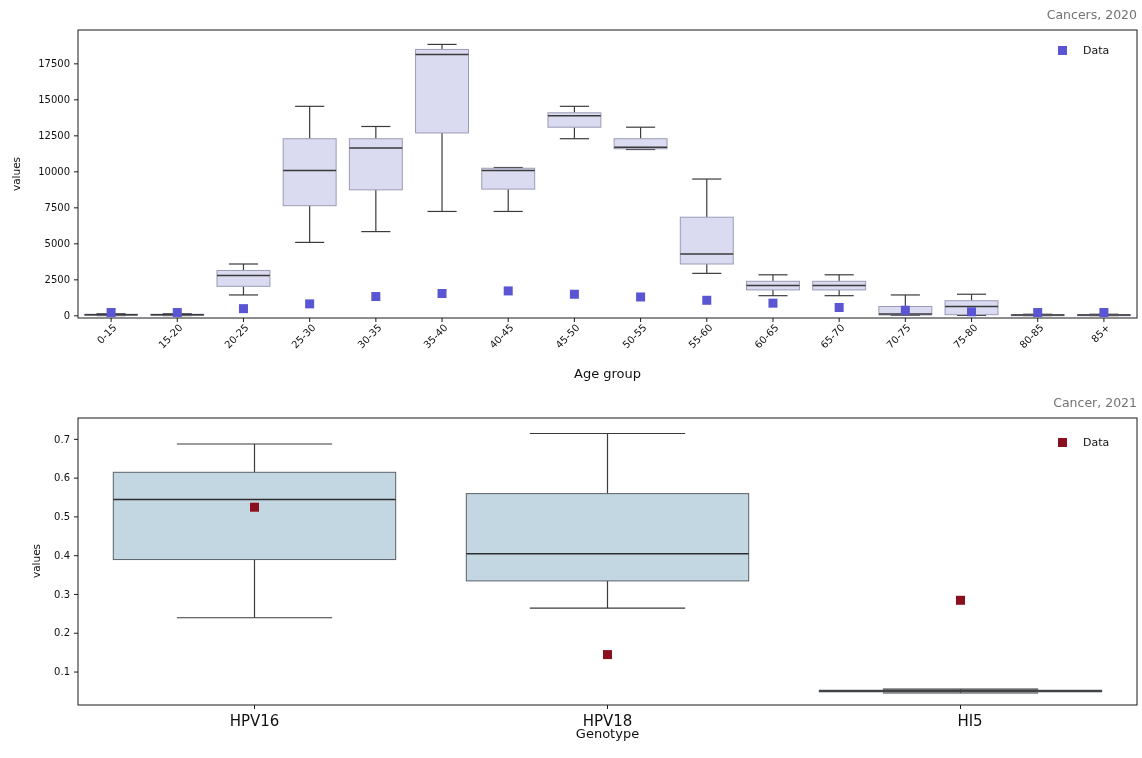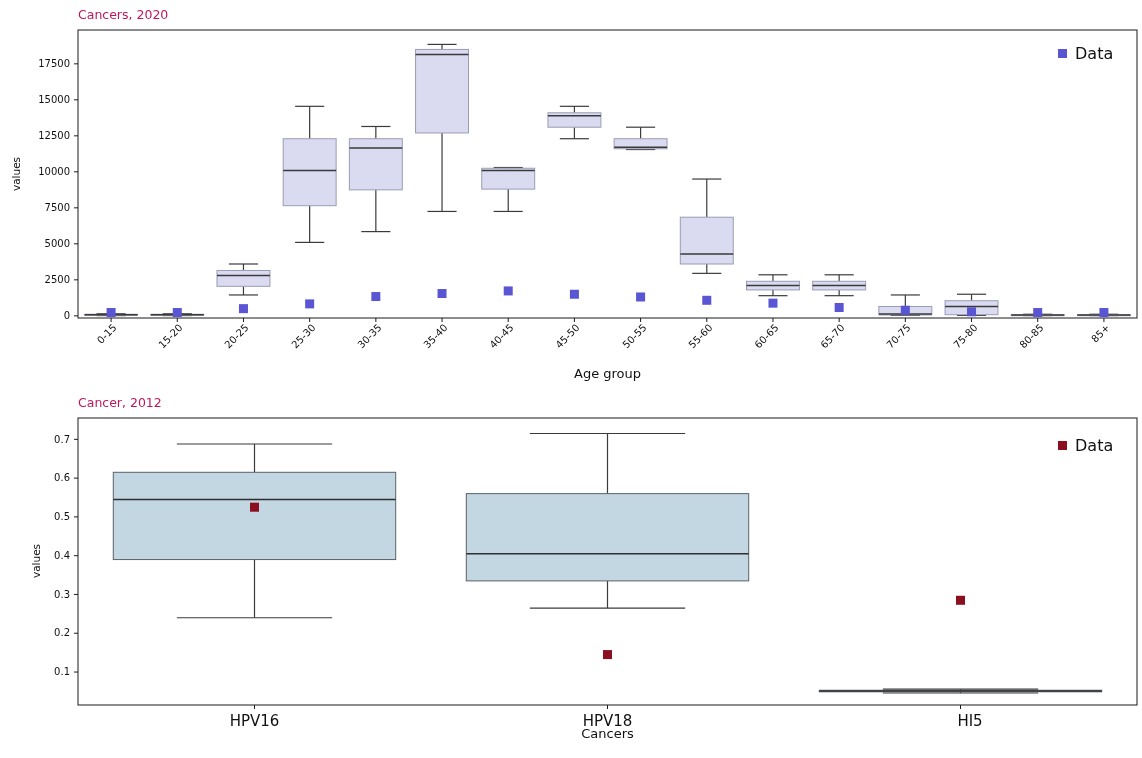--- a/index.html
+++ b/index.html
@@ -1,21 +1,21 @@
 <!DOCTYPE html>
 <html><head>
 <meta charset="utf-8">
 <style>
   html,body{margin:0;padding:0;background:#fff;}
   body{width:1142px;height:758px;position:relative;font-family:"DejaVu Sans",sans-serif;color:#111;overflow:hidden;}
   svg.plot{position:absolute;left:0;top:0;width:1142px;height:758px;overflow:visible;}
-  .chart-title{position:absolute;left:78px;width:1059px;text-align:left;font-size:12.5px;color:#be185d;}
+  .chart-title{position:absolute;left:78px;width:1059px;text-align:right;font-size:12.5px;color:#737373;}
   .axis-xlabel{position:absolute;left:78px;width:1059px;text-align:center;font-size:13px;color:#111;}
   .axis-ylabel{position:absolute;font-size:10.5px;color:#111;transform:translate(-50%,-50%) rotate(-90deg);white-space:nowrap;}
-  .legend{position:absolute;display:flex;align-items:center;gap:8px;font-size:16px;color:#111;text-align:right;}
+  .legend{position:absolute;display:flex;align-items:center;gap:16px;font-size:11px;color:#111;text-align:right;}
   .legend-swatch{width:9px;height:9px;display:inline-block;}
   .ticktext{font:10px "DejaVu Sans",sans-serif;fill:#111;}
   .xtick-rot{position:absolute;font-size:10px;white-space:nowrap;transform-origin:100% 0;transform:translate(-100%,-2px) rotate(-45deg);color:#111;}
   .xtick-h{position:absolute;font-size:15px;white-space:nowrap;transform:translate(-50%,0);color:#111;}
 </style>
 </head>
 <body>
 
 <div>
   <div class="chart-title" style="top:7px;">Cancers, 2020</div>
@@ -39,23 +39,23 @@
       <div class="xtick-rot" style="left: 772.969px; top: 324px;">60-65</div>
       <div class="xtick-rot" style="left: 839.156px; top: 324px;">65-70</div>
       <div class="xtick-rot" style="left: 905.344px; top: 324px;">70-75</div>
       <div class="xtick-rot" style="left: 971.531px; top: 324px;">75-80</div>
       <div class="xtick-rot" style="left: 1037.72px; top: 324px;">80-85</div>
       <div class="xtick-rot" style="left: 1103.91px; top: 324px;">85+</div>
     </div>
 </div>
 
 <div>
-  <div class="chart-title" style="top:395px;">Cancer, 2012</div>
+  <div class="chart-title" style="top:395px;">Cancer, 2021</div>
   <div class="axis-ylabel" style="left:36px;top:561px;">values</div>
-  <div class="axis-xlabel" style="top:726px;">Cancers</div>
+  <div class="axis-xlabel" style="top:726px;">Genotype</div>
   <div class="legend" style="left:1058px;top:436px;">
     <span class="legend-swatch" style="background: rgb(139, 15, 30);"></span>
     <span>Data</span>
   </div>
   <div id="xticks1">
       <div class="xtick-h" style="left: 254.5px; top: 712px;">HPV16</div>
       <div class="xtick-h" style="left: 607.5px; top: 712px;">HPV18</div>
       <div class="xtick-h" style="left: 970px; top: 712px;">HI5</div>
     </div>
 </div>

